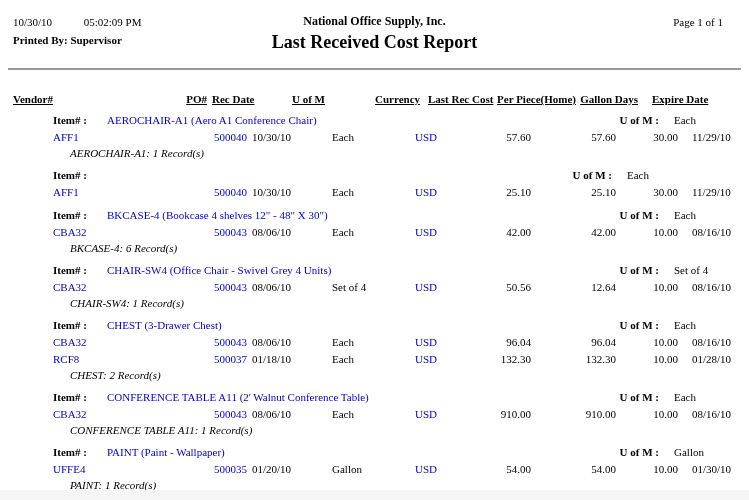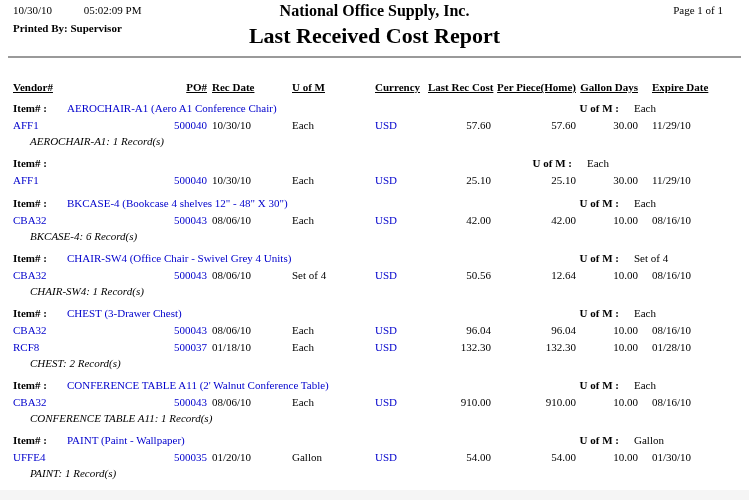--- a/index.html
+++ b/index.html
@@ -3,30 +3,30 @@
 <meta charset="utf-8">
 <style>
   * { margin:0; padding:0; box-sizing:border-box; }
   html,body { width:749px; height:500px; background:#ffffff; overflow:hidden; }
   body {
     font-family:"Liberation Serif","DejaVu Serif",serif;
     font-size:11px;
     color:#000;
     position:relative;
   }
-  .page { padding-top:2px; }
+  .page { padding-top:14px; }
 
   
   .rpt-header { position:relative; height:48px; }
   .hdr-left { position:absolute; left:13px; top:2px; }
   .hdr-left .line1 span.date { display:inline-block; width:68px; }
   .hdr-left .line2 { margin-top:6px;font-weight:bold; }
   .hdr-center { position:absolute; left:0; right:0; top:0; text-align:center; }
-  .company { font-weight:bold; font-size:16px; }
-  .rpt-title { font-weight:bold; font-size:22px; margin-top:3px; }
+  .company { font-weight:bold; font-size:12px; }
+  .rpt-title { font-weight:bold; font-size:18px; margin-top:3px; }
   .hdr-right { position:absolute; right:26px; top:2px; }
   .rule { height:2px; background:#9a9a9a; margin:6px 8px 0 8px; }
 
   
   .grid-row {
     display:grid;
     grid-template-columns:137px 57px 83px 83px 55px 63px 85px 62px auto;
     padding-left:13px;
     line-height:17px;
     white-space:nowrap;
@@ -35,21 +35,21 @@
   .grid-row .c3 { padding-left:5px; }
   .grid-row .c4 { padding-left:2px; }
   .grid-row .c5 { padding-left:2px; }
   .grid-row .c6, .grid-row .c7, .grid-row .c8 { text-align:right; }
   .grid-row .c9 { padding-left:14px; }
 
   .col-headers { margin-top:21px; font-weight:bold; }
   .col-headers span { text-decoration:underline; }
   .col-headers .c2 span { }
 
-  #groups { margin-top:4px; }
+  #groups { margin-top:4px;margin-left:40px; }
 
   .group { margin-bottom:6px; }
   .item-row {
     display:grid;
     grid-template-columns:54px 505px 47px auto;
     padding-left:13px;
     line-height:17px;
     white-space:nowrap;
   }
   .item-label { font-weight:bold; }

